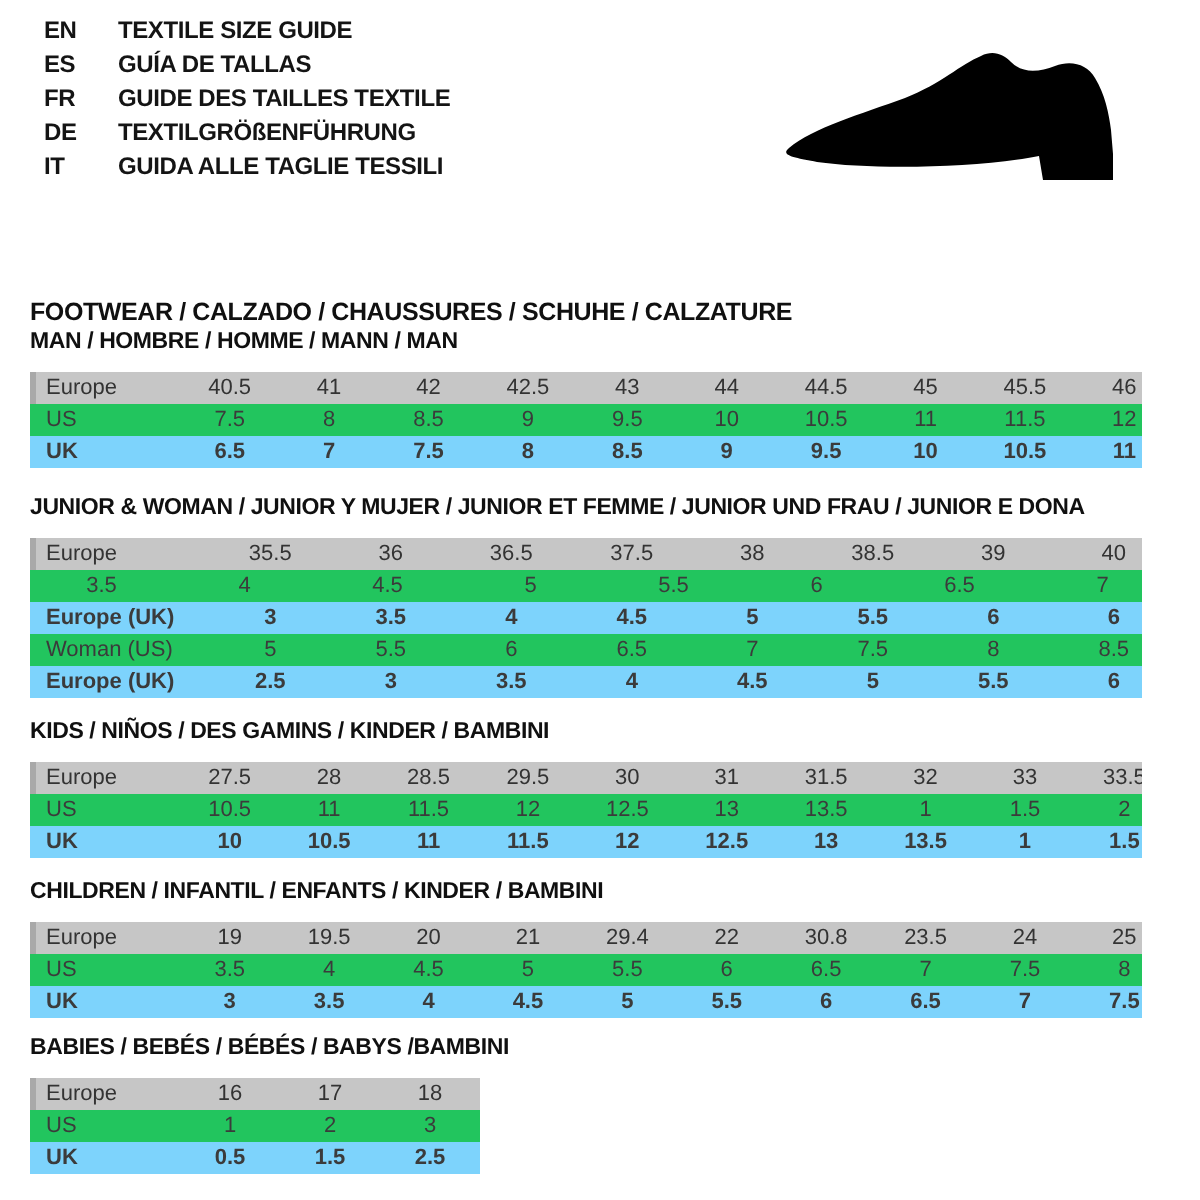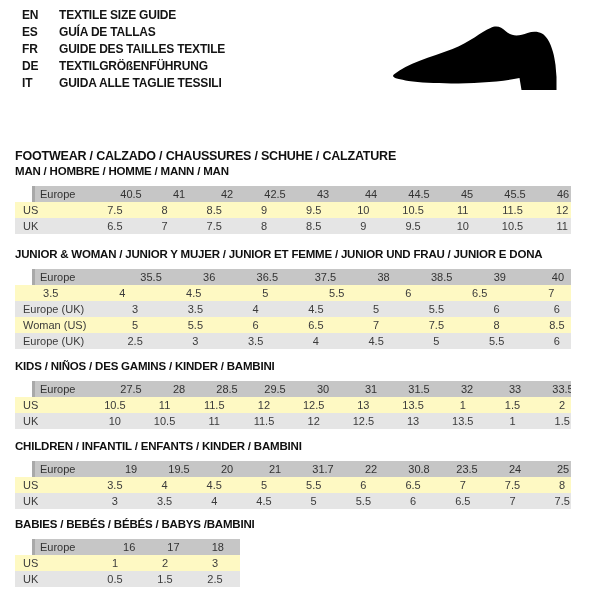--- a/index.html
+++ b/index.html
@@ -82,24 +82,23 @@
     display: flex;
     height: 16px;
     line-height: 16px;
     font-size: 11px;
     color: #3b3b3b;
   }
   .trow.head {
     background: #c6c6c6;
     box-shadow: inset 3px 0 0 #a9a9a9;
     color: #333333;
-    margin-left: 17px;
-  }
-  .trow.odd  { background: #fef9c3; }
-  .trow.even { background: #e5e5e5; }
+  }
+  .trow.odd  { background: #22c55e; }
+  .trow.even { background: #7dd3fc; font-weight: bold; }
 
   .cell.label {
     flex: 0 0 75px;
     width: 75px;
     padding-left: 8px;
     text-align: left;
     white-space: nowrap;
   }
   .sec-1 .cell.label { flex: 0 0 90px; width: 90px; }
   .cell.val {
@@ -306,21 +305,21 @@
       </section>
       <section class="section sec-3">
         <div class="sec-title">CHILDREN / INFANTIL / ENFANTS / KINDER / BAMBINI</div>
         <div class="table">
           <div class="trow head">
             <div class="cell label">Europe</div>
             <div class="cell val">19</div>
             <div class="cell val">19.5</div>
             <div class="cell val">20</div>
             <div class="cell val">21</div>
-            <div class="cell val">31.7</div>
+            <div class="cell val">29.4</div>
             <div class="cell val">22</div>
             <div class="cell val">30.8</div>
             <div class="cell val">23.5</div>
             <div class="cell val">24</div>
             <div class="cell val">25</div>
           </div>
           <div class="trow odd">
             <div class="cell label">US</div>
             <div class="cell val">3.5</div>
             <div class="cell val">4</div>

